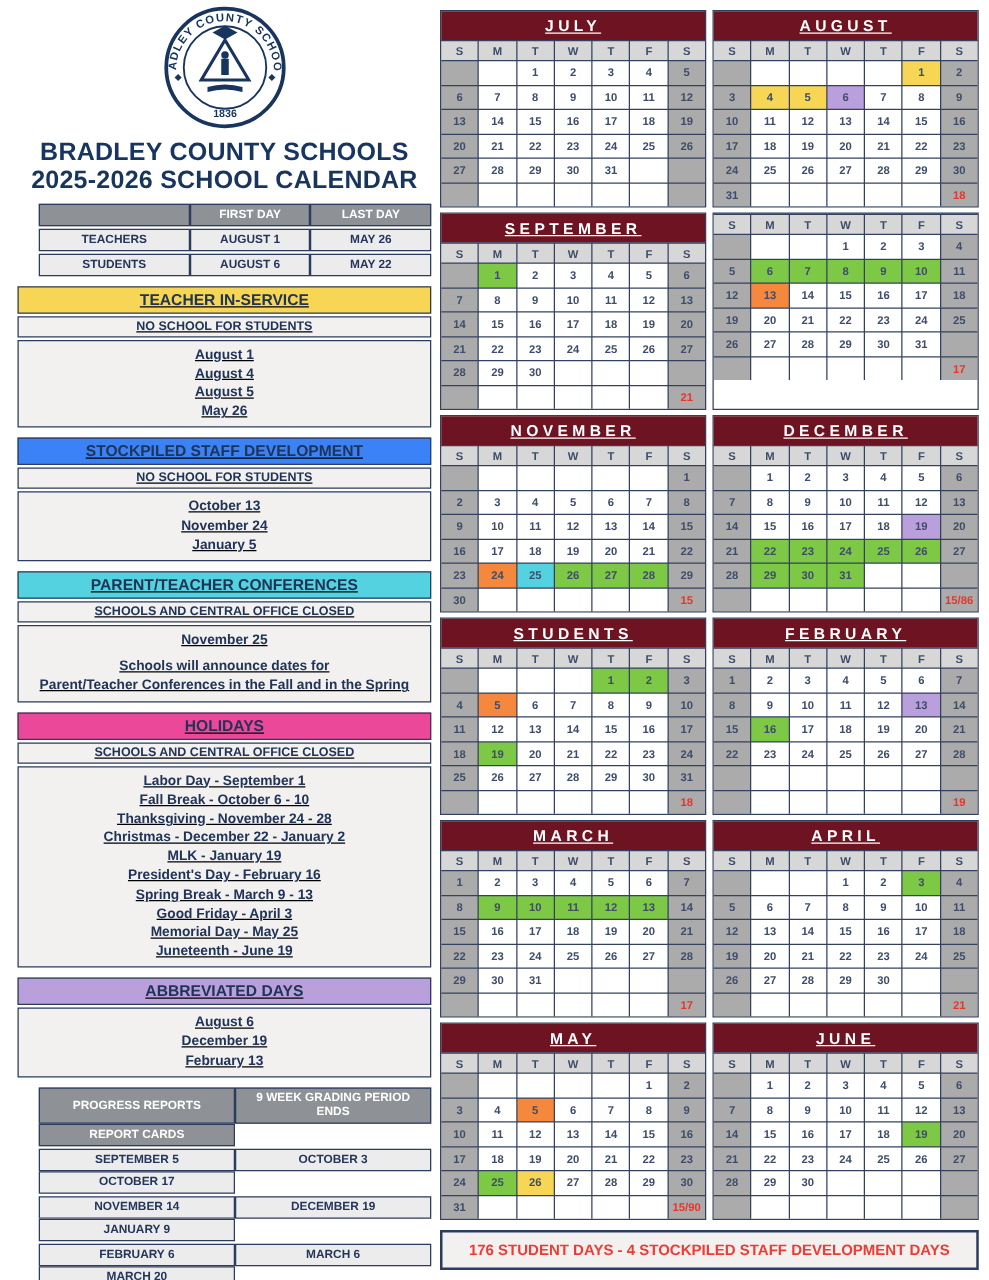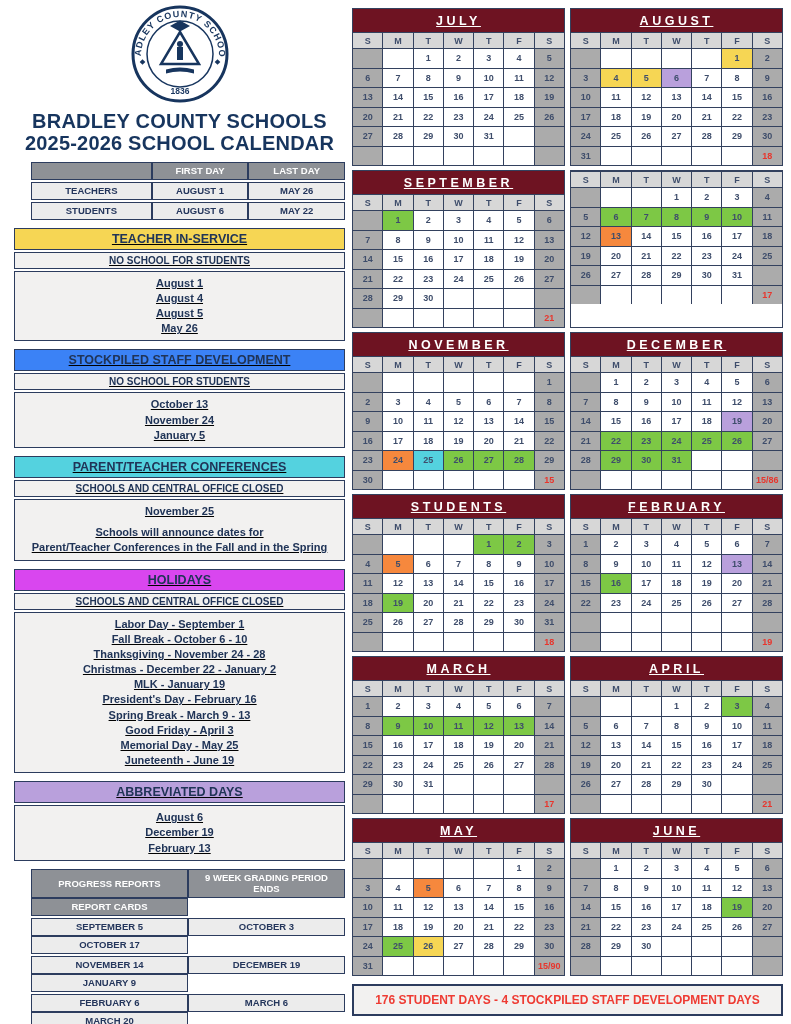--- a/index.html
+++ b/index.html
@@ -123,21 +123,21 @@
         <div class="ibox ibox-conferences">
           <div class="strip head" style="background: rgb(84, 210, 223);">PARENT/TEACHER CONFERENCES</div>
           <div class="strip sub">SCHOOLS AND CENTRAL OFFICE CLOSED</div>
           <div class="strip ibody">
             <div class="iline">November 25</div>
             <div class="iline">Schools will announce dates for</div>
             <div class="iline">Parent/Teacher Conferences in the Fall and in the Spring</div>
           </div>
         </div>
         <div class="ibox ibox-holidays">
-          <div class="strip head" style="background: #d946ef;">HOLIDAYS</div>
+          <div class="strip head" style="background: #ec4899;">HOLIDAYS</div>
           <div class="strip sub">SCHOOLS AND CENTRAL OFFICE CLOSED</div>
           <div class="strip ibody">
             <div class="iline">Labor Day - September 1</div>
             <div class="iline">Fall Break - October 6 - 10</div>
             <div class="iline">Thanksgiving - November 24 - 28</div>
             <div class="iline">Christmas - December 22 - January 2</div>
             <div class="iline">MLK - January 19</div>
             <div class="iline">President's Day - February 16</div>
             <div class="iline">Spring Break - March 9 - 13</div>
             <div class="iline">Good Friday - April 3</div>

